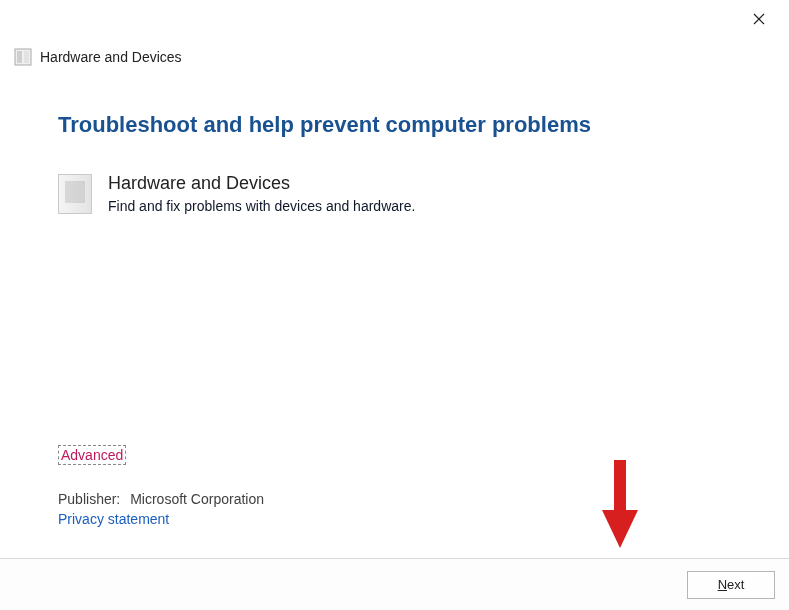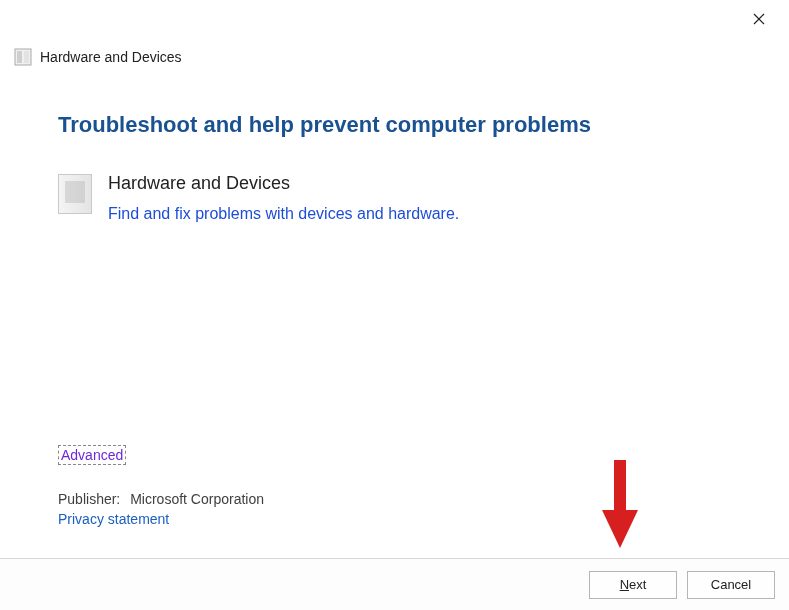--- a/index.html
+++ b/index.html
@@ -89,33 +89,33 @@
       display: flex;
       flex-direction: column;
     }
     .item-title {
       font-size: 18px;
       color: #222;
       font-weight: 400;
       line-height: 1.3;
     }
     .item-desc {
-      font-size: 16px;
-      color: #1d4ed8;
+      font-size: 14px;
+      color: #0f172a;
       line-height: 1.4;
-      margin-top: 8px;
+      margin-top: 2px;
     }
     .lower {
       position: absolute;
       left: 58px;
       right: 58px;
       bottom: 82px;
     }
     .advanced-link {
-      color: #6d28d9;
+      color: #be185d;
       font-size: 14px;
       text-decoration: none;
       border: 1px dashed #888;
       padding: 1px 2px;
       cursor: pointer;
       display: inline-block;
     }
     .publisher-row {
       margin-top: 26px;
       font-size: 14px;
@@ -220,14 +220,13 @@
 <svg class="arrow-annotation" width="48" height="90" viewBox="0 0 48 90">
   <rect x="18" y="0" width="12" height="55" fill="#d81f1f"></rect>
   <polygon points="6,50 42,50 24,88" fill="#d81f1f"></polygon>
 </svg>
 
 <div class="footer">
   <button class="btn">
     <span class="uline">N</span>
       <span>ext</span>
   </button>
-  <button class="btn">Cancel</button>
 </div>
 
 </body></html>

